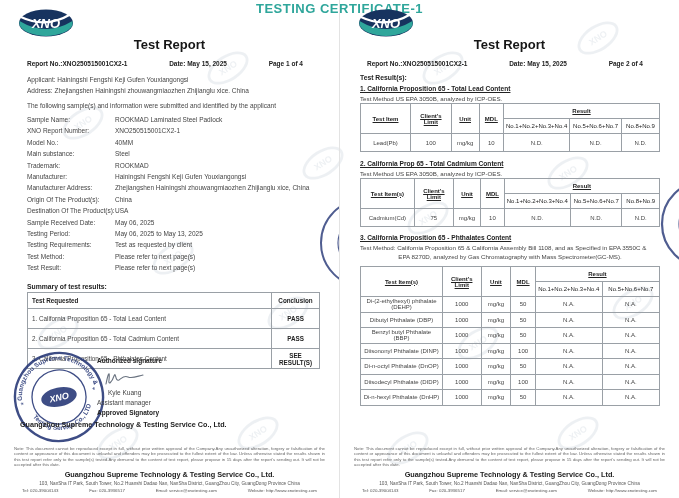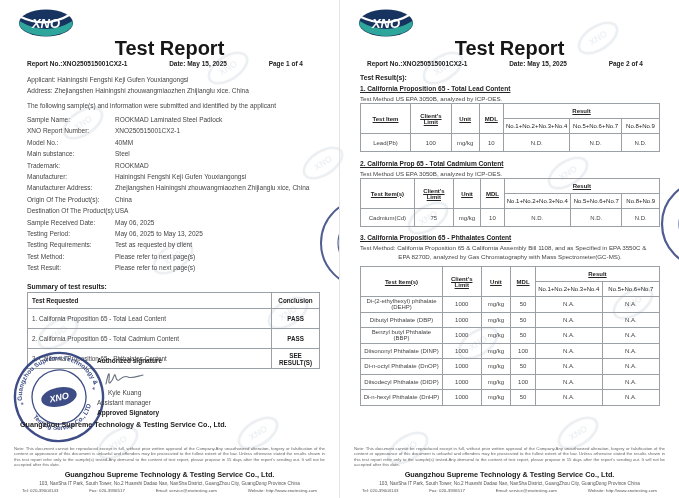--- a/index.html
+++ b/index.html
@@ -6,21 +6,21 @@
   .canvas{position:relative;width:679px;height:498px;background:#ffffff;overflow:hidden;
           font-family:"Liberation Sans",sans-serif;color:#3a3a3a;}
   .banner{position:absolute;top:1px;left:0;width:100%;text-align:center;
           font-size:13px;font-weight:600;letter-spacing:.5px;color:#2fa69b;}
   .page{position:absolute;top:0;width:339px;height:498px;overflow:hidden;}
   .page-left{left:0;} .page-right{left:340px;}
   .divider{position:absolute;left:339px;top:0;width:1px;height:498px;background:#e3e3e3;}
 
   .logo{position:absolute;left:18px;top:7px;}
   .page-title{position:absolute;top:37px;left:0;width:100%;text-align:center;
-              font-size:20px;font-weight:bold;color:#161616;}
+              font-size:13px;font-weight:bold;color:#161616;}
   .report-row{position:absolute;top:60px;left:27px;right:36px;display:flex;
               justify-content:space-between;font-size:6.5px;font-weight:bold;color:#222;}
 
   
   .p1-line{position:absolute;left:27px;font-size:6.5px;color:#444;}
   .fields{position:absolute;left:27px;top:116px;right:12px;font-size:6.5px;color:#444;}
   .field-row{display:flex;height:11.4px;align-items:flex-start;}
   .field-label{width:88px;flex:none;}
   .field-value{flex:1;}
   .sum-title{position:absolute;left:27px;top:283px;font-size:6.8px;font-weight:bold;color:#222;}
@@ -141,20 +141,21 @@
       <div class="wm-ell">
         <span>XNO</span>
       </div>
     </div>
   <div class="wm" style="left:555px;top:420px">
       <div class="wm-ell">
         <span>XNO</span>
       </div>
     </div>
 
+  <div class="banner">TESTING CERTIFICATE-1</div>
   <div class="divider"></div>
 
   <div class="page page-left">
 
     <div class="logo">
       <svg width="56" height="32" viewBox="0 0 56 32">
         <ellipse cx="28" cy="16" rx="27" ry="13.5" fill="#17335f"></ellipse>
         <path d="M1.5,18 A27,13.5 0 0 0 54.5,18 L54.5,14 Q28,30 1.5,14 Z" fill="#2fa69b"></path>
         <path d="M3,10 Q28,22 53,7" stroke="#ffffff" stroke-width="2.2" fill="none"></path>
         <text x="28" y="21" text-anchor="middle" font-size="13" font-weight="bold" font-style="italic" fill="#ffffff">XNO</text>

